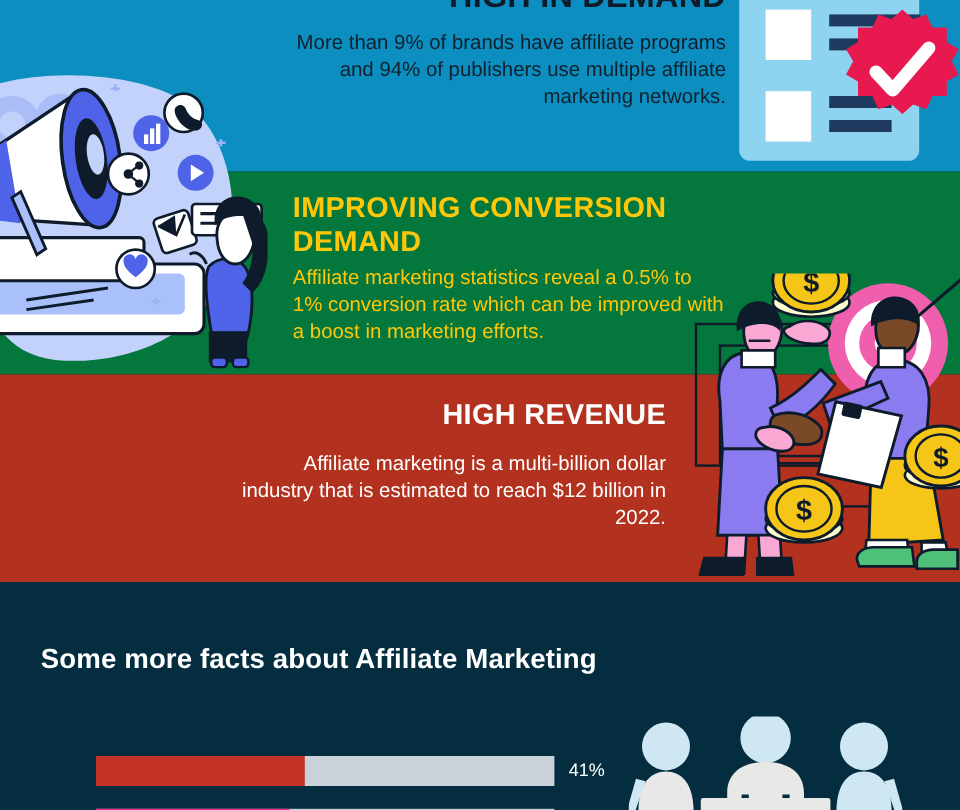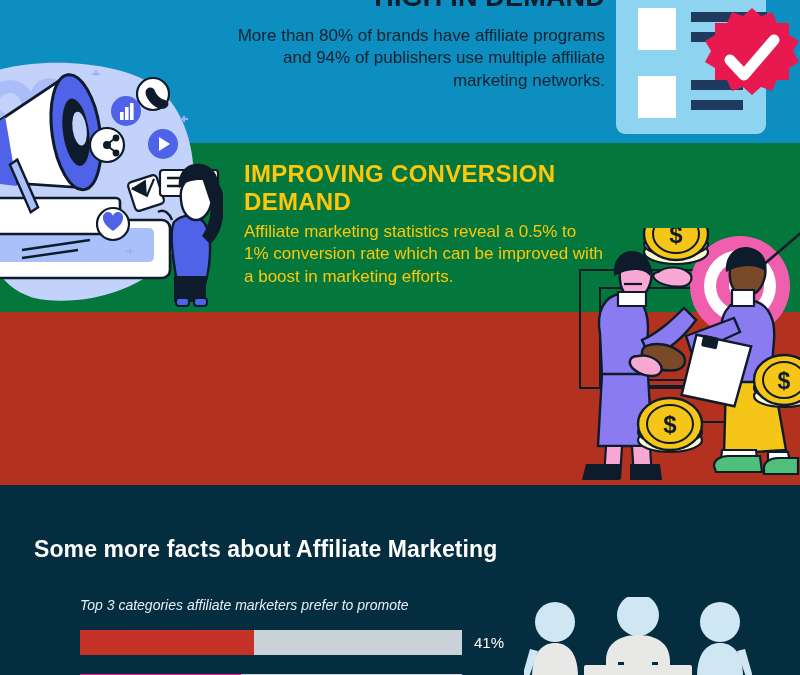--- a/index.html
+++ b/index.html
@@ -100,32 +100,36 @@
       <rect x="79" y="136" width="52" height="10" fill="#1e3a5f"></rect>
       <g transform="translate(140,98)">
         <path d="M0,-54 L9,-46 L20,-50 L25,-39 L37,-39 L37,-27 L47,-21 L41,-11 L47,0 L37,6 L37,18 L25,18 L20,29 L9,25 L0,33 L-9,25 L-20,29 L-25,18 L-37,18 L-37,6 L-47,0 L-41,-11 L-47,-21 L-37,-27 L-37,-39 L-25,-39 L-20,-50 L-9,-46 Z" fill="#e8194f"></path>
         <path d="M-22,-2 L-8,13 L22,-22" stroke="#ffffff" stroke-width="11" fill="none" stroke-linecap="round" stroke-linejoin="round"></path>
       </g>
     </svg>
   </div>
 
   <div class="blue-text">
     <div class="blue-title">HIGH IN DEMAND</div>
-    <div class="blue-body">More than 80% of brands have affiliate programs and 94% of publishers use multiple affiliate marketing networks.</div>
+    <div class="blue-body">More than 9% of brands have affiliate programs and 94% of publishers use multiple affiliate marketing networks.</div>
   </div>
 
   <div class="band band-green"></div>
 
   <div class="green-text">
     <div class="green-title">IMPROVING CONVERSION DEMAND</div>
     <div class="green-body">Affiliate marketing statistics reveal a 0.5% to 1% conversion rate which can be improved with a boost in marketing efforts.</div>
   </div>
 
   <div class="band band-red"></div>
 
+  <div class="red-text">
+    <div class="red-title">HIGH REVENUE</div>
+    <div class="red-body">Affiliate marketing is a multi-billion dollar industry that is estimated to reach $12 billion in 2022.</div>
+  </div>
 
   <div id="megaphone-illustration" class="illus">
     <svg width="235" height="245" viewBox="0 0 235 245">
       <path d="M10,8 C60,-6 140,0 172,28 C206,58 215,120 196,170 C176,222 110,243 58,238 C18,234 -6,200 -8,150 C-10,96 -20,22 10,8 Z" fill="#c3d2fb"></path>
       <circle cx="22" cy="42" r="24" fill="#aabdf7"></circle>
       <circle cx="22" cy="42" r="11" fill="#c3d2fb"></circle>
       <circle cx="62" cy="36" r="20" fill="#aabdf7"></circle>
       <circle cx="62" cy="36" r="9" fill="#c3d2fb"></circle>
       <rect x="-8" y="158" width="190" height="58" rx="8" fill="#ffffff" stroke="#0d1b2a" stroke-width="2.6"></rect>
       <rect x="6" y="166" width="160" height="34" rx="5" fill="#a9c0fb"></rect>
@@ -266,21 +270,20 @@
       <circle cx="114" cy="18" r="21" fill="#cfe7f2"></circle>
       <path d="M82,64 c0,-18 14,-26 32,-26 c18,0 32,8 32,26 l0,8 l-12,0 l0,-7 l-6,0 l0,7 l-28,0 l0,-7 l-6,0 l0,7 l-12,0 Z" fill="#e8e8e6"></path>
       <circle cx="196" cy="25" r="20" fill="#cfe7f2"></circle>
       <path d="M173,80 c0,-24 10,-34 23,-34 c13,0 23,10 23,34 Z" fill="#cfe7f2"></path>
       <path d="M221,52 l8,28 l-7,0 l-9,-26 Z" fill="#cfe7f2"></path>
       <rect x="60" y="68" width="108" height="12" rx="2" fill="#e8e8e6"></rect>
     </svg>
   </div>
 
   <div class="navy-title">Some more facts about Affiliate Marketing</div>
-  <div class="chart-sub">Top 3 categories affiliate marketers prefer to promote</div>
 
   <div class="bars">
     <div class="bar-row">
       <div class="bar-track"></div>
       <div class="bar-fill" id="fill-0" style="width: 174.022px; background: rgb(196, 50, 40);"></div>
       <div class="bar-pct">41%</div>
     </div>
     <div class="bar-row">
       <div class="bar-track"></div>
       <div class="bar-fill" id="fill-1" style="width: 161.289px; background: rgb(230, 38, 140);"></div>

